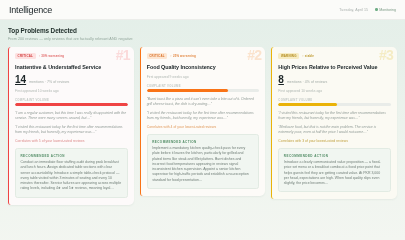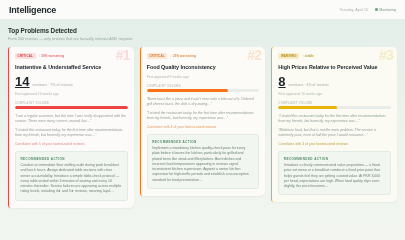--- a/index.html
+++ b/index.html
@@ -12,21 +12,21 @@
   }
 
   
   .topbar {
     height:20px;
     background:#fbfbf9;
     border-bottom:1px solid #ecedea;
     display:flex; align-items:center;
     padding:0 9px;
   }
-  .app-title { font-size:9px; font-weight:700; letter-spacing:-.2px; color:#20292c; }
+  .app-title { font-size:9px; font-weight:400; letter-spacing:-.2px; color:#20292c; }
   .topbar-right { margin-left:auto; display:flex; align-items:center; gap:7px; }
   .tb-meta { font-size:3.6px; color:#a9b0ad; letter-spacing:.1px; }
   .tb-status { display:flex; align-items:center; gap:1.6px; font-size:3.6px; color:#7d9b86; }
   .dot { width:2.4px; height:2.4px; border-radius:50%; background:#6fae86; }
 
   
   .panel {
     position:absolute; top:20px; left:0; right:0; bottom:0;
     background:linear-gradient(178deg,#e4efe9 0%,#e7f0ea 22%,#eef4ee 60%,#f3f6f1 100%);
     padding:7px 8px 0 8px;
@@ -70,21 +70,21 @@
   .c1 .trend { color:#e06464; }
   .c2 .trend { color:#e2853e; }
   .c3 .trend { color:#bb9526; }
 
   .card-title {
     font-size:5.4px; font-weight:700; color:#20292c;
     margin-top:4.5px; line-height:1.28; letter-spacing:-.05px;
     position:relative; z-index:2;
   }
   .metric-row { display:flex; align-items:baseline; gap:3px; margin-top:4px; }
-  .metric-num { font-size:13px; font-weight:700; color:#1d2628; line-height:1;text-decoration:underline; }
+  .metric-num { font-size:10px; font-weight:700; color:#1d2628; line-height:1;text-decoration:underline; }
   .metric-lbl { font-size:3.5px; color:#a2aba6; letter-spacing:.05px; }
 
   .firstseen { font-size:3.4px; color:#b0b8b3; margin-top:4.5px; }
 
   .bar-label { font-size:2.8px; color:#c2c8c4; letter-spacing:.3px; margin-top:4.5px; text-transform:uppercase; font-weight:600; }
   .bar-track { height:2.4px; border-radius:2px; background:#e9ece9; margin-top:1.8px; overflow:hidden; }
   .bar-fill { height:100%; border-radius:2px; }
   .c1 .bar-fill { background:#ef4444; }
   .c2 .bar-fill { background:#f97316; }
   .c3 .bar-fill { background:#eab308; }

